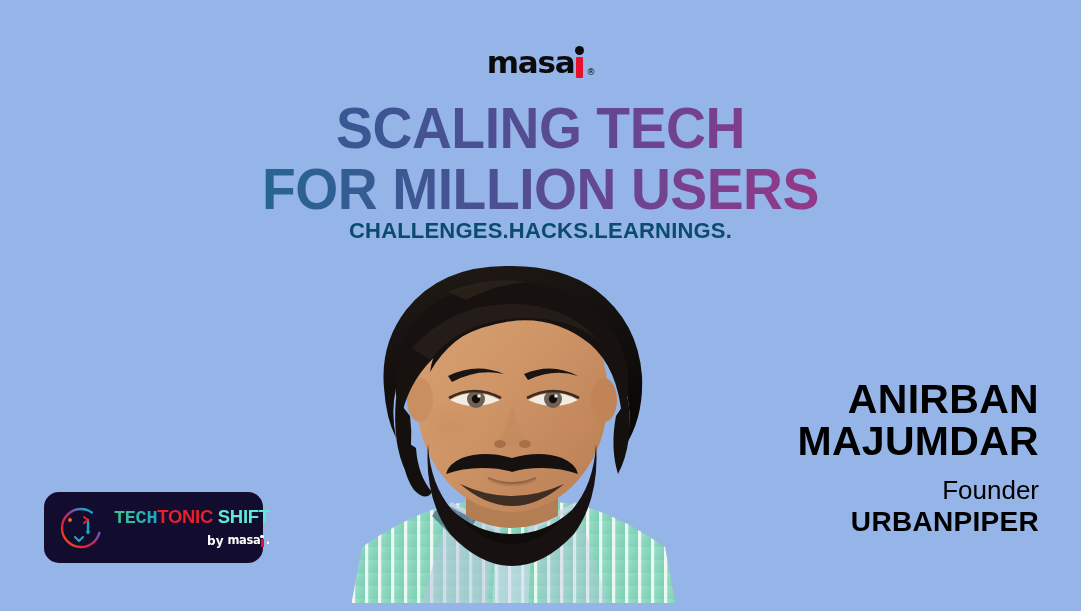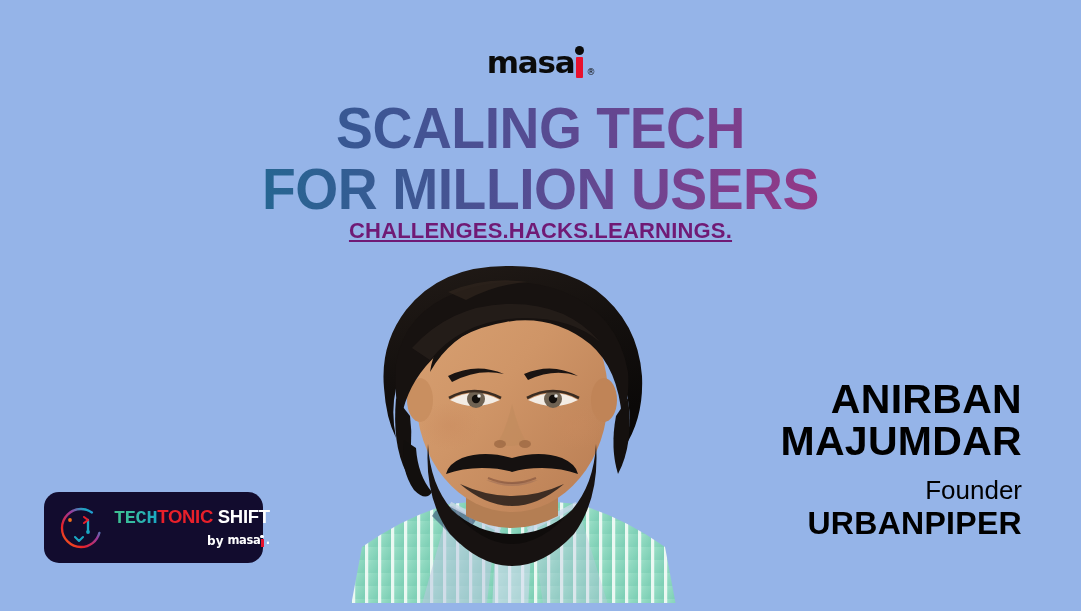--- a/index.html
+++ b/index.html
@@ -106,28 +106,27 @@
   }
 
   #subtitle {
     position:absolute;
     left:0; right:0; top:218px;
     text-align:center;
     font-family:"Liberation Sans", sans-serif;
     font-weight:bold;
     font-size:22px;
     letter-spacing:0.2px;
-    color:#701a75;
-    text-decoration:underline;
+    color:#0c4a6e;
   }
 
   
   #speaker-block {
     position:absolute;
-    right:59px;
+    right:42px;
     top:378px;
     width:330px;
     text-align:right;
     color:#000;
   }
   .speaker-name-line {
     font-family:"Liberation Sans", sans-serif;
     font-weight:bold;
     font-size:41px;
     line-height:1.03;
@@ -136,21 +135,21 @@
   #speaker-role {
     font-family:"Liberation Sans", sans-serif;
     font-weight:normal;
     font-size:26px;
     margin-top:14px;
     line-height:1.12;
   }
   #speaker-company {
     font-family:"Liberation Sans", sans-serif;
     font-weight:bold;
-    font-size:32px;
+    font-size:28px;
     line-height:1.12;
     letter-spacing:0.3px;
   }
 
   
   #portrait {
     position:absolute;
     left:300px;
     top:248px;
     width:424px;
@@ -191,21 +190,21 @@
   }
   .tt-tech {
     background-image:linear-gradient(90deg,#3ec28f 0%, #34b9a4 50%, #1ba8c4 100%);
     background-clip:text;
     -webkit-background-clip:text;
     color:transparent;
     font-family:Liberation Mono, monospace;
     -webkit-text-fill-color:transparent;
   }
   .tt-tonic { color:#e8202a;margin-top:28px; }
-  .tt-shift { color:#ffffff; }
+  .tt-shift { color:#5eead4; }
   #badge-by {
     margin-top:6px;
     text-align:right;
     font-family:"DejaVu Sans", sans-serif;
     font-size:9.5px;
     font-weight:bold;
     color:#ffffff;
     line-height:1;
     display:flex;
     align-items:flex-end;

